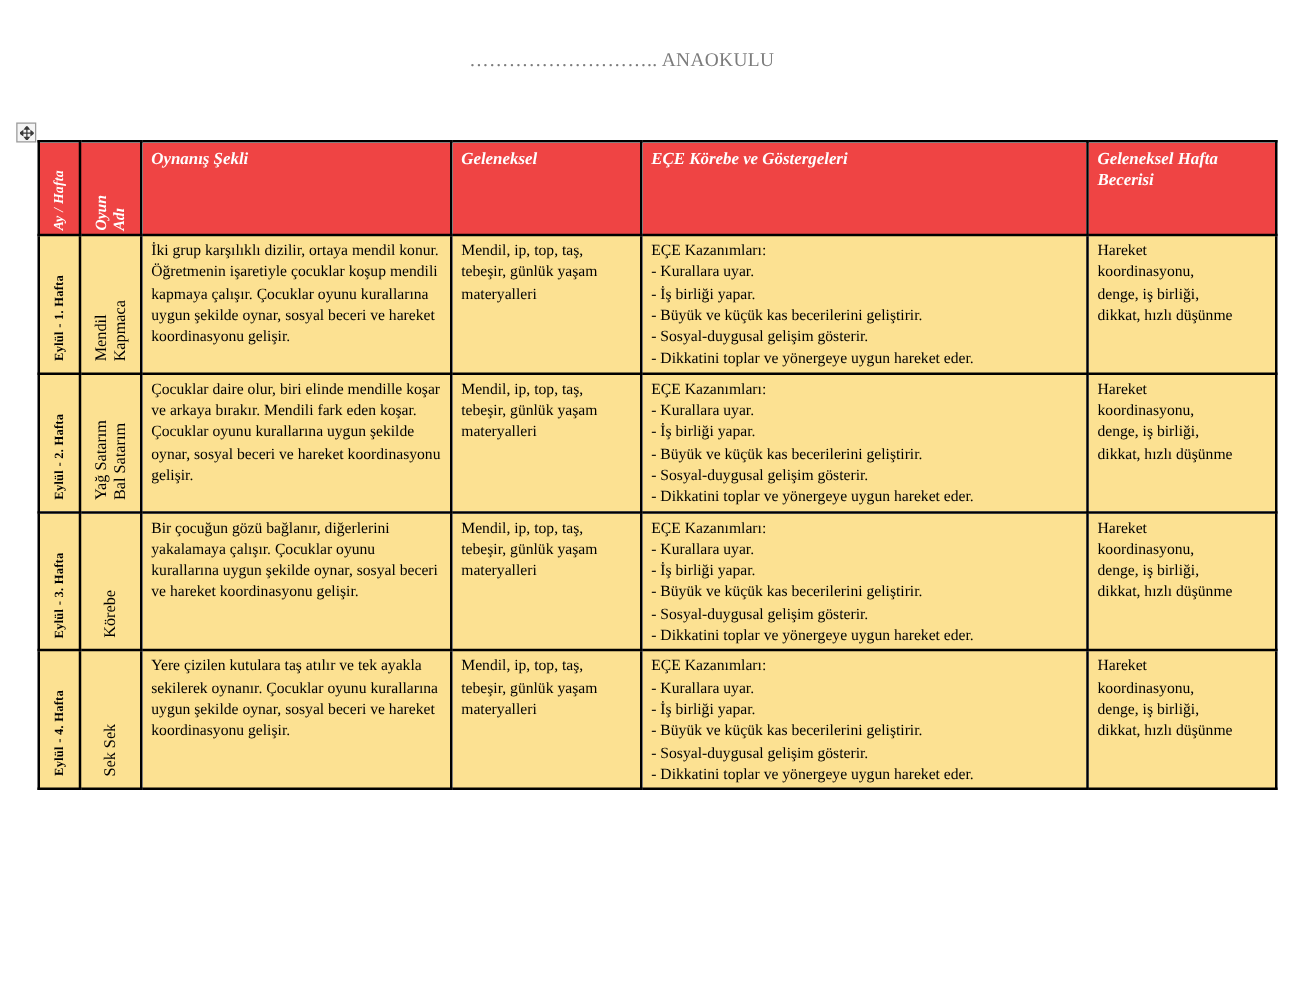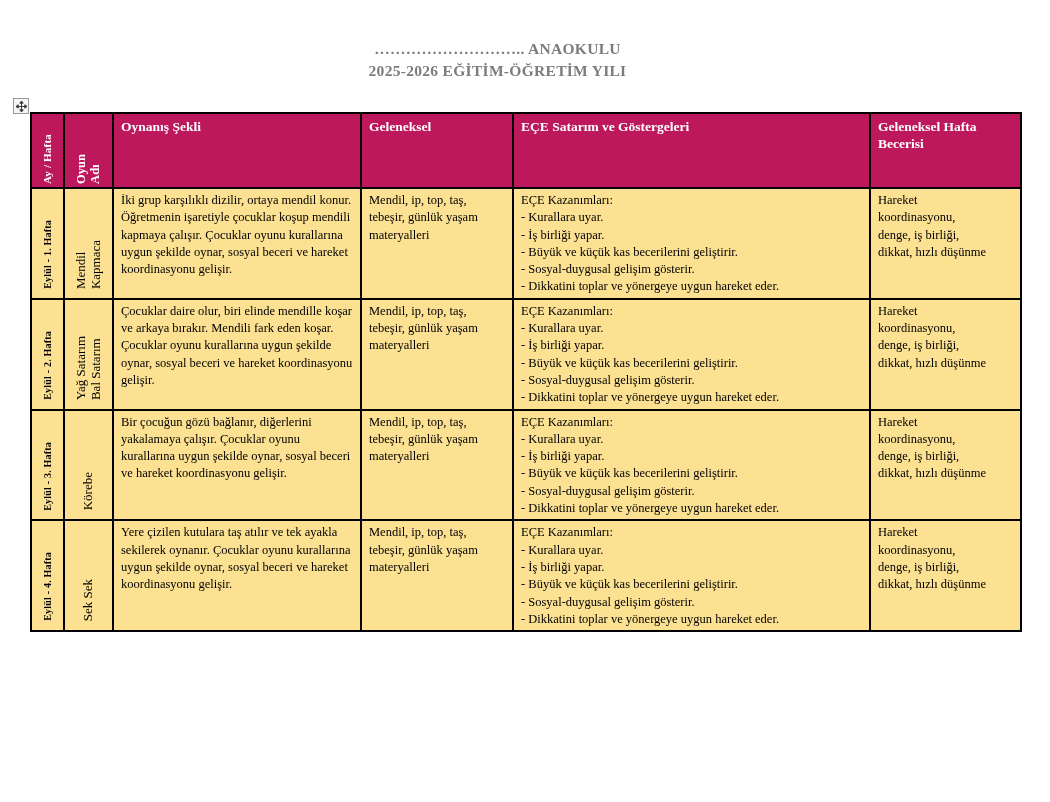--- a/index.html
+++ b/index.html
@@ -1,38 +1,38 @@
 <!DOCTYPE html>
 <html><head>
 <meta charset="utf-8">
 <style>
   * { margin:0; padding:0; box-sizing:border-box; }
   html,body { width:1050px; height:802px; background:#ffffff; overflow:hidden; }
   body { font-family:"Liberation Serif","DejaVu Serif",serif; position:relative; }
 
   .doc-title {
     position:absolute; top:38px; left:0; width:995px;
-    text-align:center; color:#7c7c7c; font-weight:bold;
+    text-align:center; color:#7c7c7c; font-weight:normal;
     font-size:15.5px; line-height:22px; letter-spacing:0.3px;
   }
 
   .handle {
     position:absolute; left:13px; top:98px; width:16px; height:16px;
     background:#f5f5f5; border:1px solid #9a9a9a;
     display:flex; align-items:center; justify-content:center;
     cursor:move;
   }
 
   table.plan {
     position:absolute; left:30px; top:112px;
     border-collapse:collapse; table-layout:fixed; width:990px;
   }
   table.plan td { border:2px solid #000000; vertical-align:top; overflow:hidden; }
 
-  tr.hdr td { background:#be185d; color:#ffffff; font-weight:bold; height:75px; }
+  tr.hdr td { background:#ef4444; color:#ffffff; font-weight:bold; height:75px;font-style:italic; }
   tr.hdr td.htext { padding:4px 7px; font-size:13.5px; line-height:17px; }
 
   tr.datarow td { background:#fce192; color:#000000; height:104px; }
   td.body-cell { padding:3px 6px 2px 7px; font-size:12.5px; line-height:17.3px; }
   .preline { white-space:pre-line; }
 
   .vwrap { height:100%; display:flex; justify-content:center; align-items:flex-end; }
   .vwrap.hdr-v { padding-bottom:3px; }
   .vwrap.body-v { padding-bottom:9px; }
   .vert {
@@ -42,21 +42,20 @@
   .v-ay   { font-size:11px;  font-weight:bold; letter-spacing:0.2px; }
   .v-oyun { font-size:12.5px; font-weight:bold; }
   .v-week { font-size:10px;  font-weight:bold; letter-spacing:0.2px; }
   .v-game { font-size:13px;  font-weight:normal; }
 </style>
 </head>
 <body>
 
 <div class="doc-title">
   <div>……………………….. ANAOKULU</div>
-  <div>2025-2026 EĞİTİM-ÖĞRETİM YILI</div>
 </div>
 
 <div class="handle">
   <svg width="11" height="11" viewBox="0 0 11 11">
     <g stroke="#3a3a3a" stroke-width="1" fill="#3a3a3a">
       <line x1="5.5" y1="1.5" x2="5.5" y2="9.5"></line>
       <line x1="1.5" y1="5.5" x2="9.5" y2="5.5"></line>
       <polygon points="5.5,0 3.8,2.2 7.2,2.2"></polygon>
       <polygon points="5.5,11 3.8,8.8 7.2,8.8"></polygon>
       <polygon points="0,5.5 2.2,3.8 2.2,7.2"></polygon>
@@ -82,21 +81,21 @@
           </div>
       </td>
       <td>
         <div class="vwrap hdr-v">
             <div class="vert v-oyun">Oyun
 Adı</div>
           </div>
       </td>
       <td class="htext">Oynanış Şekli</td>
       <td class="htext">Geleneksel</td>
-      <td class="htext">EÇE Satarım ve Göstergeleri</td>
+      <td class="htext">EÇE Körebe ve Göstergeleri</td>
       <td class="htext">Geleneksel Hafta Becerisi</td>
     </tr>
 
     <tr class="datarow">
       <td>
         <div class="vwrap body-v">
             <div class="vert v-week">Eylül - 1. Hafta</div>
           </div>
       </td>
       <td>

